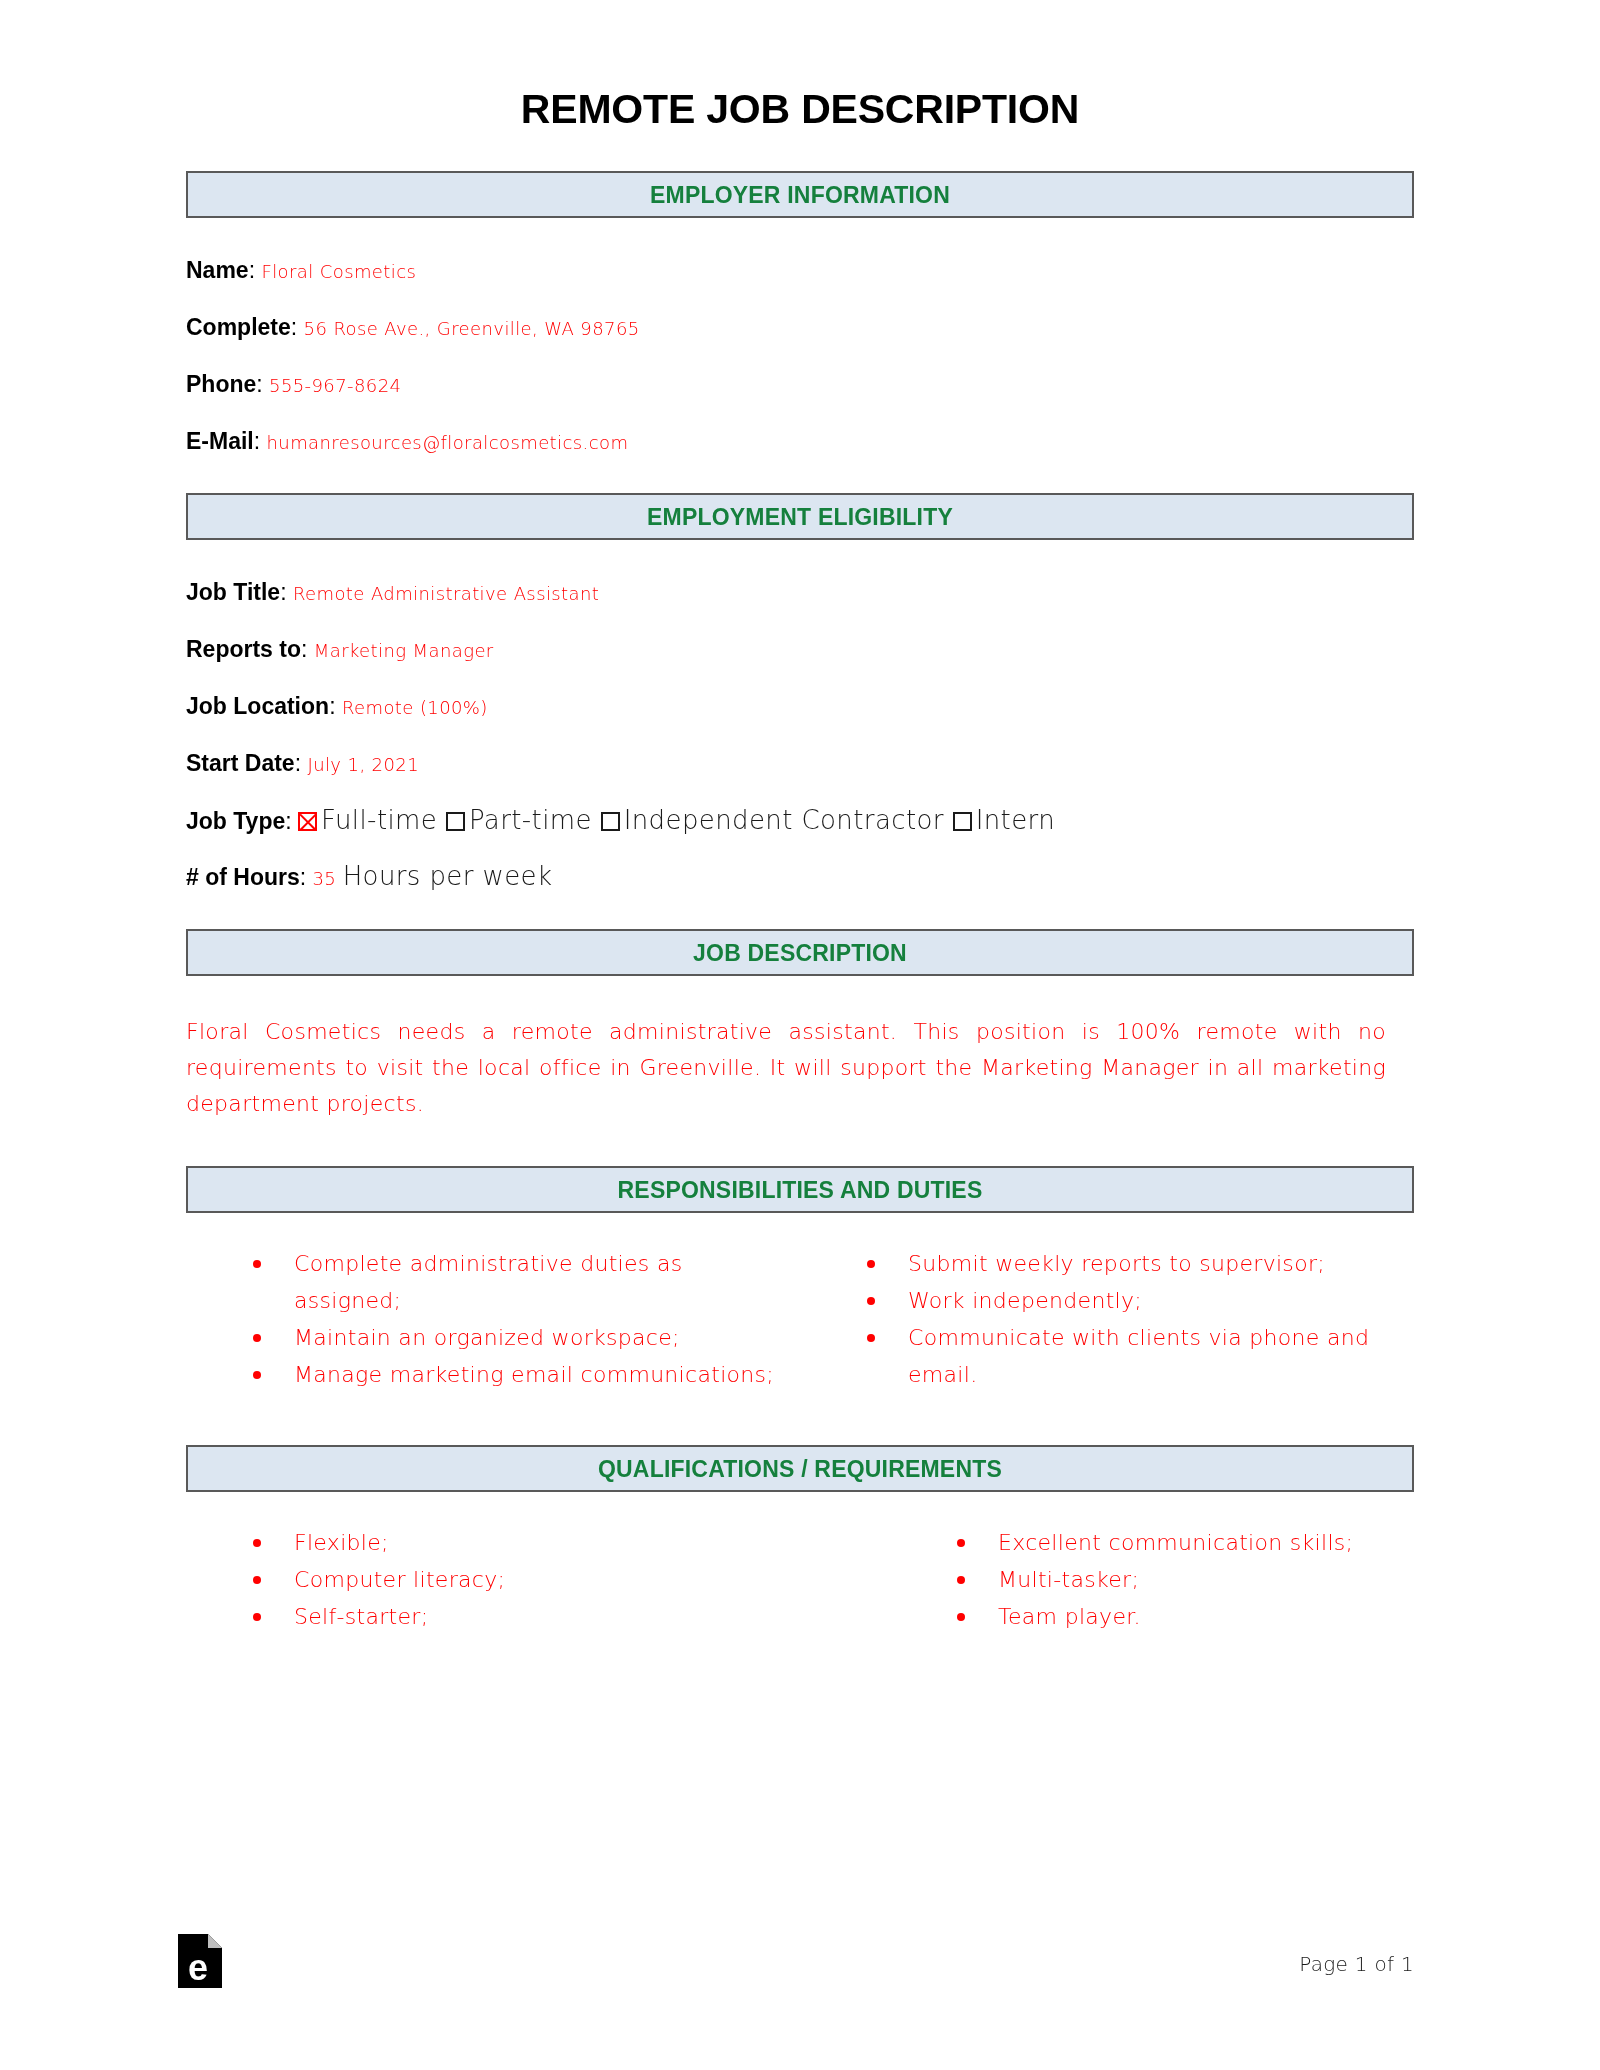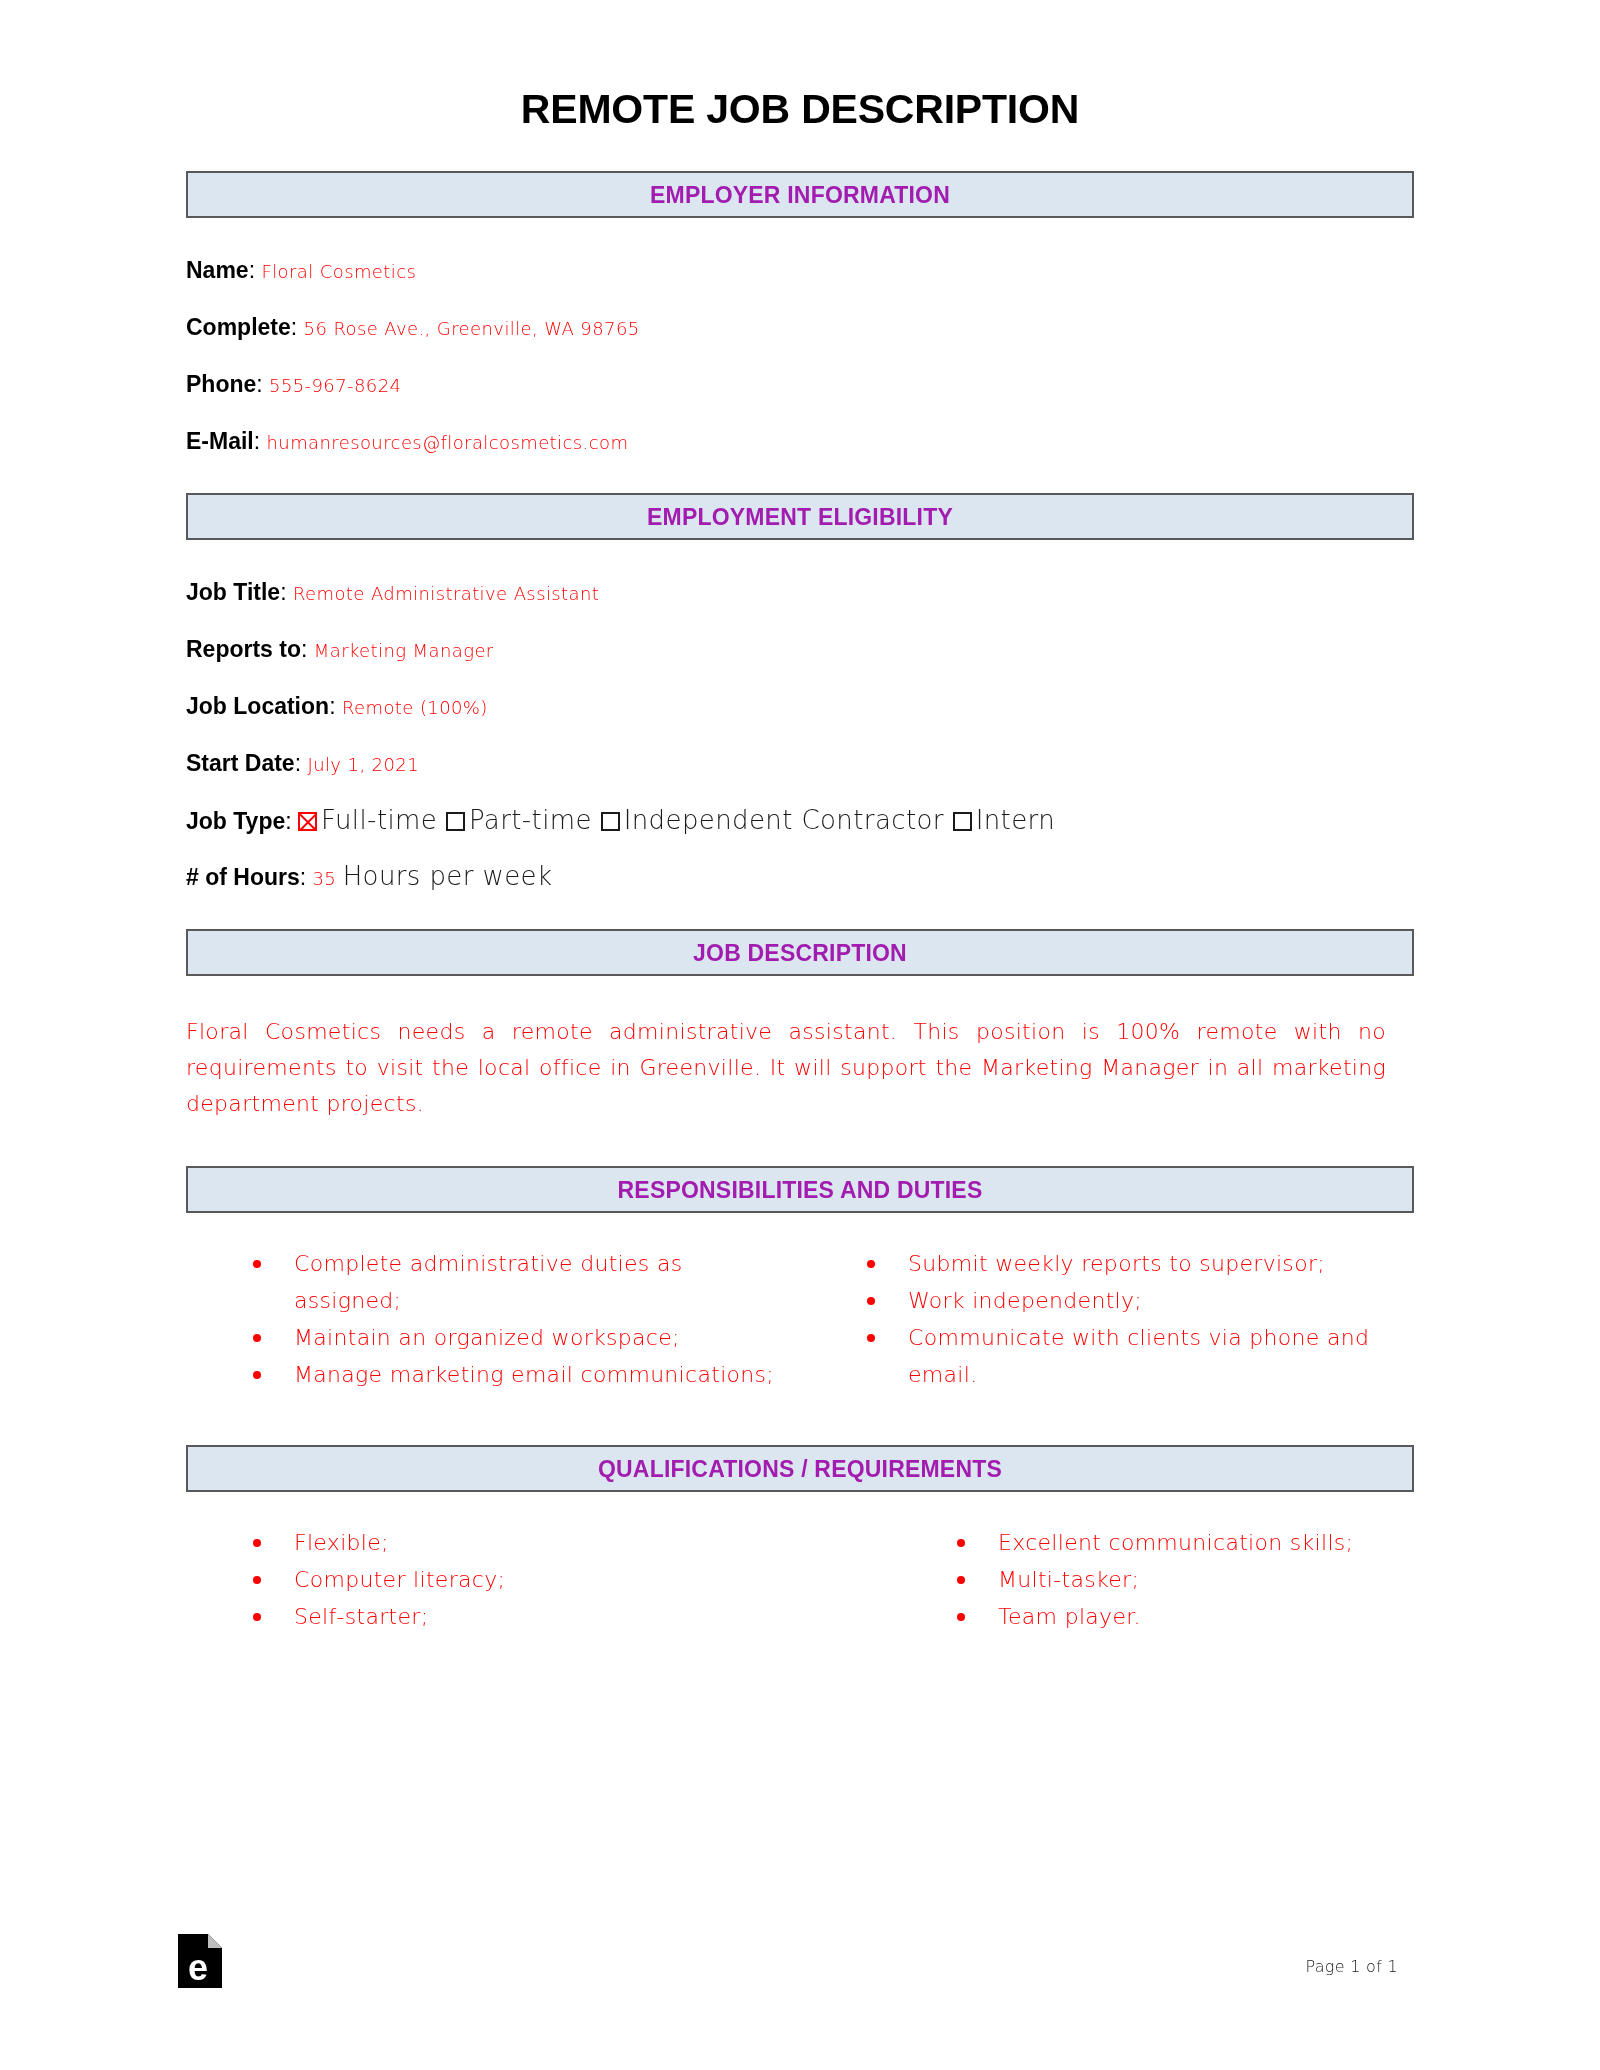--- a/index.html
+++ b/index.html
@@ -45,21 +45,21 @@
   }
 
   
   .section-bar {
     background: #dce6f1;
     border: 2px solid #595959;
     text-align: center;
     font-weight: bold;
     font-size: 23px;
     letter-spacing: 0.2px;
-    color: #a21caf;
+    color: #15803d;
     padding: 11px 0 13px 0;
     box-sizing: border-box;
     height: 47px;
     line-height: 23px;
     margin: 0;
   }
 
   
   .field {
     font-size: 23px;
@@ -179,25 +179,25 @@
   }
   .logo {
     position: absolute;
     left: -8px;
     bottom: 0;
     width: 44px;
     height: 54px;
   }
   .page-num {
     position: absolute;
-    right: 16px;
+    right: 0;
     bottom: 12px;
     font-family: "DejaVu Sans", sans-serif;
     font-weight: 300;
-    font-size: 16px;
+    font-size: 20px;
     color: #1a1a1a;
     letter-spacing: 0.3px;
   }
 </style>
 </head>
 <body>
 
 <div class="page">
   <div class="content">
 

